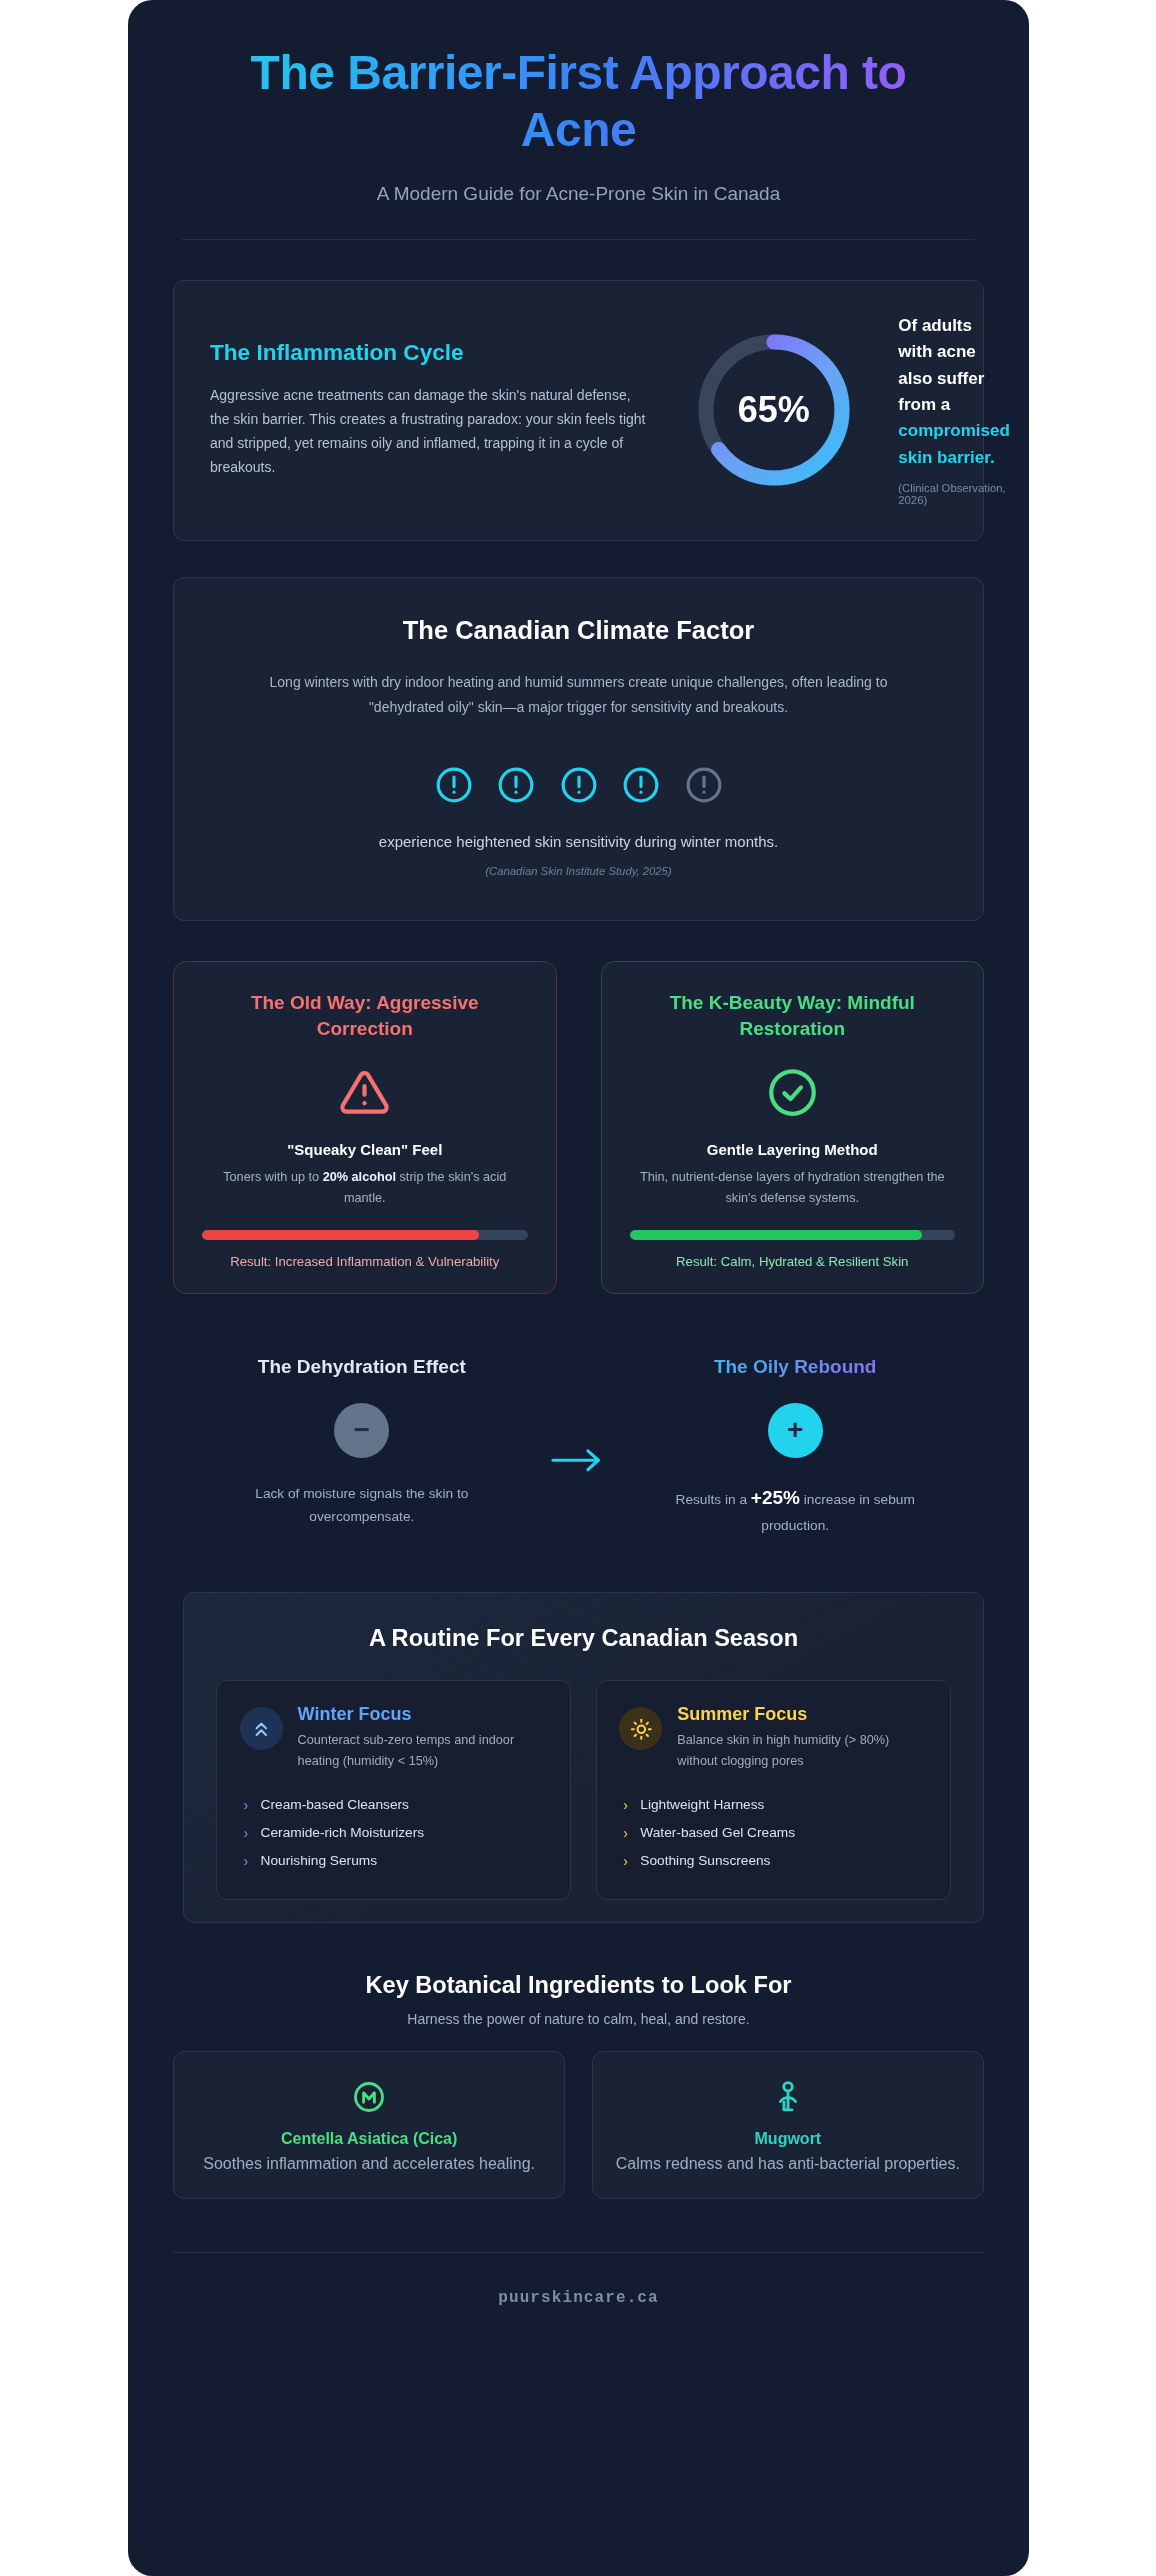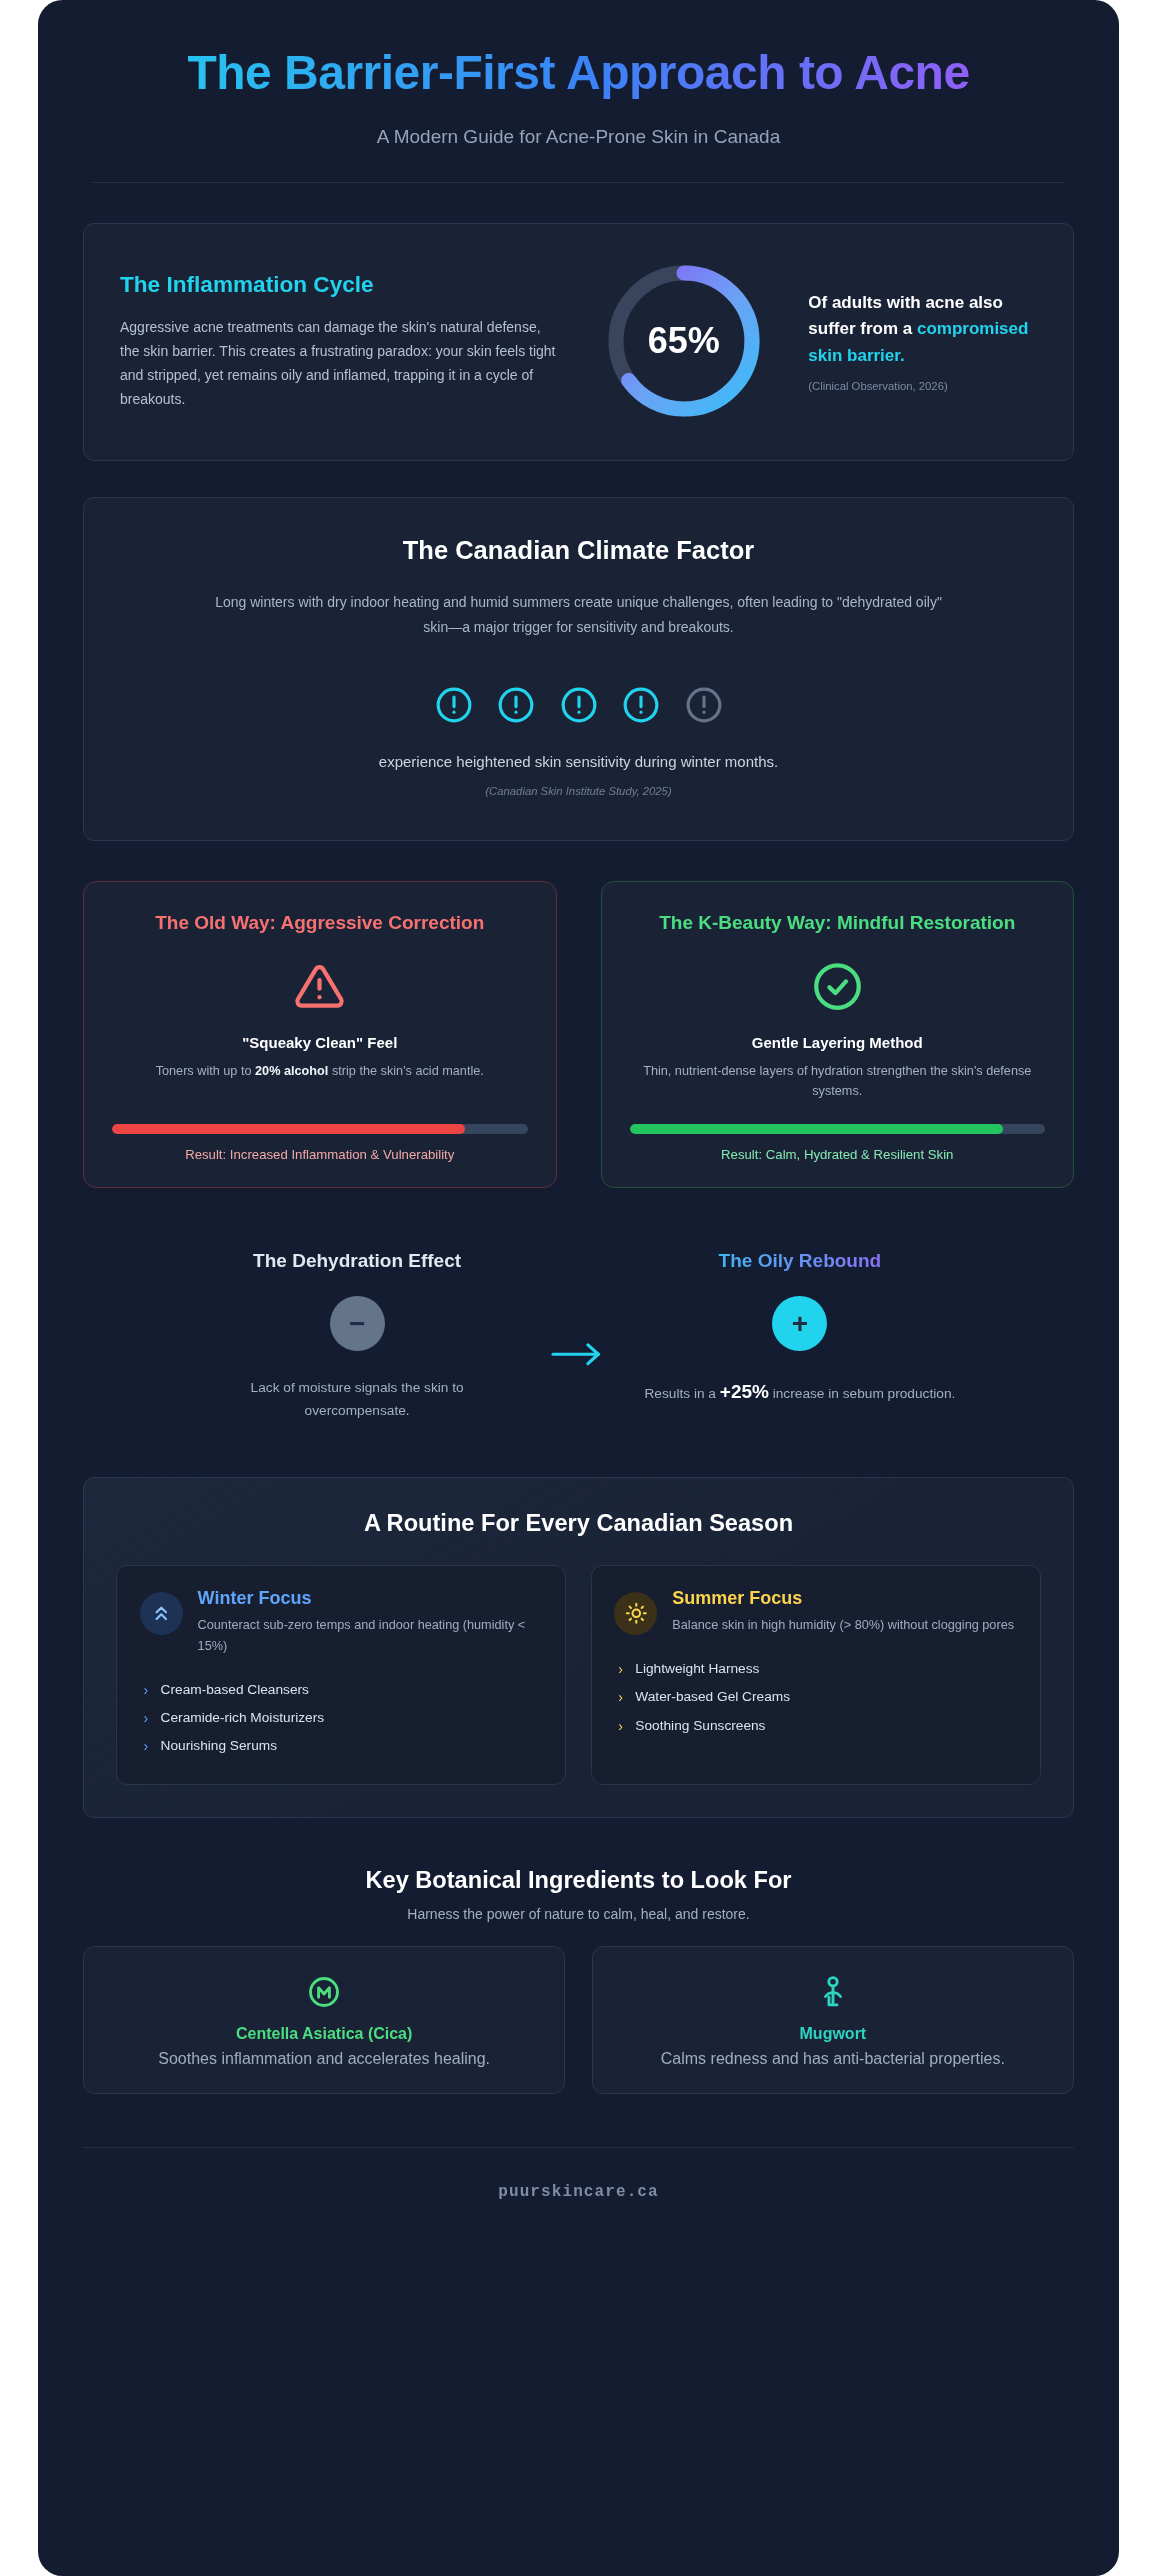--- a/index.html
+++ b/index.html
@@ -10,21 +10,21 @@
     font-family: "Liberation Sans", sans-serif;
   }
 
   body {
     display: flex;
     justify-content: center;
     padding: 0;
   }
 
   .page {
-    width: 1081px;
+    width: 901px;
     min-height: 2576px;
     background: #131c30;
     border-radius: 24.5px;
     padding: 32px 45px 0 45px;
     position: relative;
   }
 
   
   .header { padding: 13.2px 0 0 0; text-align: center; }
 
@@ -259,22 +259,23 @@
     width: 113px;
     flex: none;
     display: flex;
     justify-content: center;
     padding-top: 92px;
   }
 
   
   .sec-seasons {
     margin-top: 55px;
-    padding: 32px 32px 32px 32px;
+    padding: 32px 32px 22px 32px;
     background: linear-gradient(150deg, #1d283c 0%, #18203400 55%), #1a2336;
+    margin-left: 10px;
   }
   .seasons-title {
     text-align: center;
     color: #ffffff;
     font-size: 23.6px;
     font-weight: bold;
     margin-bottom: 28px;
   }
   .seasons-grid { display: flex; gap: 24.5px; }
   .season-card {

